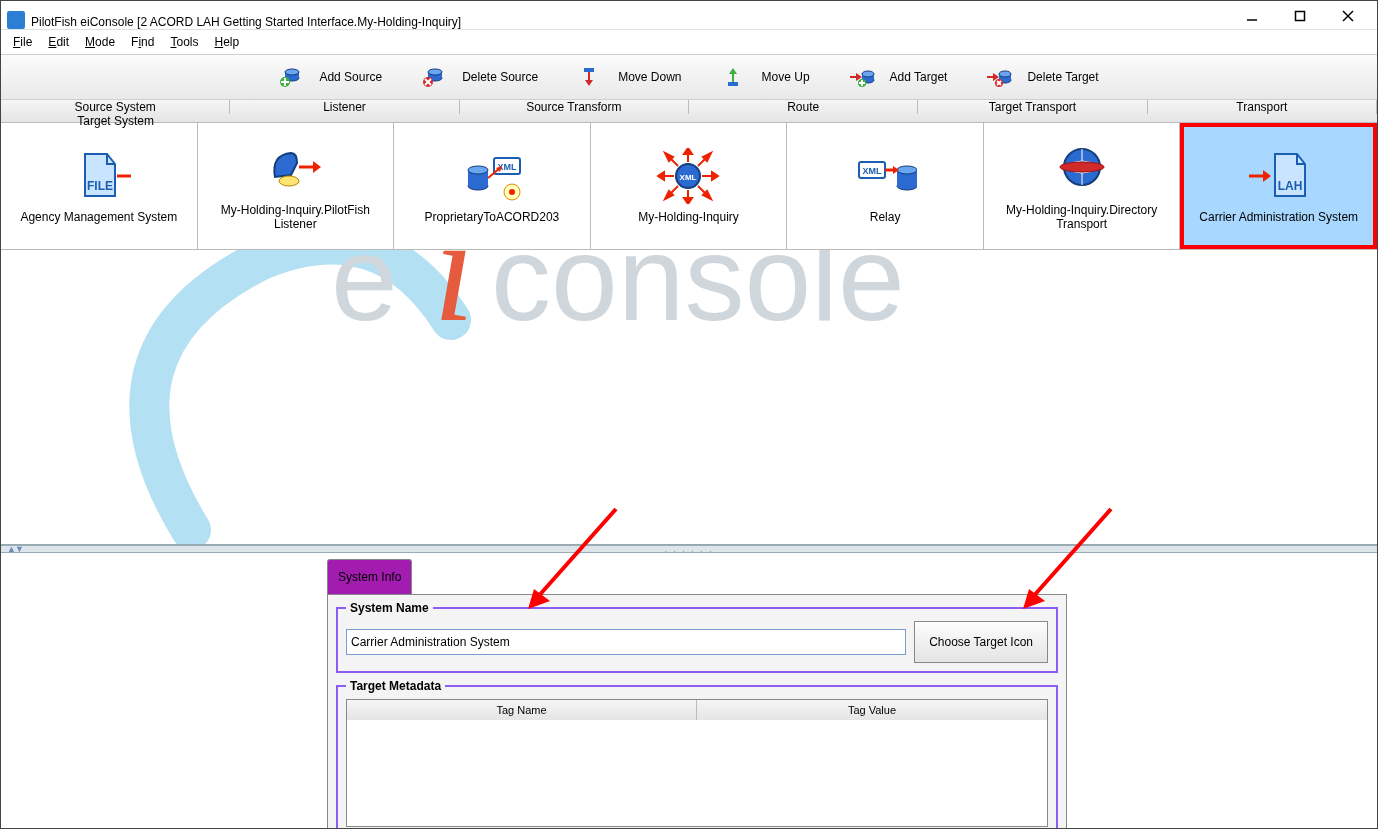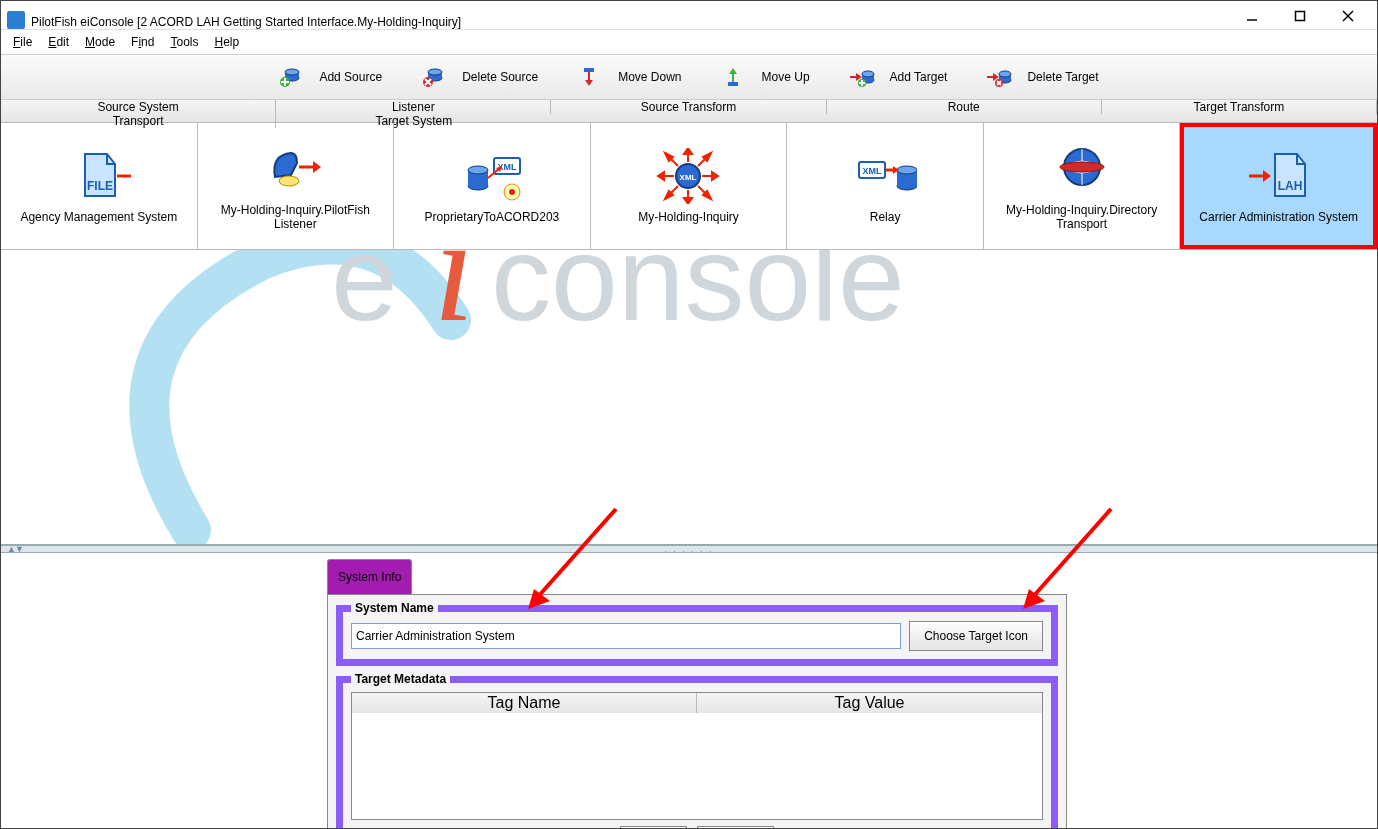--- a/index.html
+++ b/index.html
@@ -9,45 +9,45 @@
 .titlebar .t{flex:1}
 .winbtns{display:flex;gap:2px}
 .winbtn{width:46px;height:26px;display:flex;align-items:center;justify-content:center;background:#fff;border:none}
 .winbtn svg{stroke:#000;stroke-width:1.5;fill:none}
 .menubar{height:24px;display:flex;align-items:center;padding:0 6px;gap:4px;background:#fff}
 .menuitem{padding:2px 6px}
 .menuitem u{text-decoration:underline}
 .toolbar{height:44px;background:linear-gradient(#fbfbfb,#e9e9e9);border-top:1px solid #cfcfcf;border-bottom:1px solid #cfcfcf;display:flex;align-items:center;justify-content:center;gap:28px}
 .tbtn{display:flex;align-items:center;gap:18px;padding:2px 6px}
 .tico{width:22px;height:22px;position:relative}
-.pipeline-headers{display:grid;grid-template-columns:repeat(5,1fr);height:22px;background:linear-gradient(#f5f5f5,#e5e5e5);border-bottom:1px solid #bbb}
+.pipeline-headers{display:grid;grid-template-columns:repeat(6,1fr);height:22px;background:linear-gradient(#f5f5f5,#e5e5e5);border-bottom:1px solid #bbb}
 .ph{border-right:1px solid #bbb;text-align:center;display:flex;align-items:center;justify-content:center;font-size:12px}
 .ph:last-child{border-right:none}
 .pipeline{display:grid;grid-template-columns:repeat(7,1fr);height:126px;border-bottom:1px solid #bbb}
 .pcell{border-right:1px solid #bbb;display:flex;flex-direction:column;align-items:center;justify-content:center;gap:6px;padding:6px 4px;text-align:center}
 .pcell:last-child{border-right:none}
 .pcell.selected{background:#a8d8ff;outline:4px solid #ff0000;outline-offset:-4px}
 .pcell .pico{width:64px;height:56px;display:flex;align-items:center;justify-content:center}
 .watermark-area{height:294px;position:relative;overflow:hidden;border-bottom:1px solid #9aa}
 .watermark-area svg{position:absolute;left:120px;top:-50px}
 .splitter{height:6px;background:#dde4ea;border-top:1px solid #9ab;border-bottom:1px solid #9ab;position:relative}
 .splitter .chev{position:absolute;left:6px;top:-2px;color:#6b8db5;font-size:9px;letter-spacing:-1px}
 .splitter .grip{position:absolute;left:50%;top:1px;transform:translateX(-50%);color:#888;font-size:8px;letter-spacing:2px}
 .bottom{padding:6px 0 0 326px}
 .tabrow{display:flex}
 .tab{border:1px solid #888;border-bottom:none;background:#a21caf;padding:10px 10px;border-radius:3px 3px 0 0}
 .tabpane{width:722px;border:1px solid #888;background:#f4f4f4;padding:6px 8px 10px 8px}
-.fieldset{border:7px solid #8b5cf6;margin:0 0 6px 0;padding:6px 8px 8px 8px;background:#f4f4f4}
+.fieldset{border:2px solid #8b5cf6;margin:0 0 6px 0;padding:6px 8px 8px 8px;background:#f4f4f4}
 .fieldset legend{padding:0 4px;font-weight:bold}
 .sysrow{display:flex;gap:8px;align-items:center}
 .txt{flex:1;height:20px;border:1px solid #7a9ecf;background:#fff;padding:2px 4px;font-family:inherit;font-size:12px}
-.btn{height:16px;border:1px solid #888;background:linear-gradient(#fdfdfd,#e4e4e4);padding:14px 14px;font-family:inherit;font-size:12px;display:inline-flex;align-items:center;gap:4px}
+.btn{height:16px;border:1px solid #888;background:linear-gradient(#fdfdfd,#e4e4e4);padding:20px 14px;font-family:inherit;font-size:12px;display:inline-flex;align-items:center;gap:4px}
 .meta-table{border:1px solid #888;background:#fff}
 .meta-head{display:grid;grid-template-columns:1fr 1fr;background:linear-gradient(#f5f5f5,#e5e5e5);height:20px}
-.meta-head div{border-right:1px solid #bbb;display:flex;align-items:center;justify-content:center;font-size:16px}
+.meta-head div{border-right:1px solid #bbb;display:flex;align-items:center;justify-content:center;font-size:11px}
 .meta-head div:last-child{border-right:none}
 .meta-body{height:106px}
 .meta-actions{display:flex;justify-content:center;gap:10px;margin-top:6px}
 .plus{color:#2a9c2a;font-weight:bold;font-size:14px}
 .xmark{color:#d12a2a;font-weight:bold;font-size:14px}
 .annot-arrow{position:absolute;z-index:50;pointer-events:none}
 </style>
 </head>
 <body>
 
@@ -162,21 +162,21 @@
       </span>
       <span>Delete Target</span>
     </div>
   </div>
 
   <div class="pipeline-headers">
     <div class="ph">Source System</div>
     <div class="ph">Listener</div>
     <div class="ph">Source Transform</div>
     <div class="ph">Route</div>
-    <div class="ph">Target Transform</div>
+    <div class="ph">Target Transport</div>
     <div class="ph">Transport</div>
     <div class="ph">Target System</div>
   </div>
 
   <div class="pipeline">
     <div class="pcell">
       <div class="pico">
         <svg width="72" height="56">
             <path d="M18 6 H40 L48 16 V48 H18 Z" fill="#c9e4ff" stroke="#1a5db1" stroke-width="2"></path>
             <path d="M40 6 V16 H48" fill="none" stroke="#1a5db1" stroke-width="2"></path>

